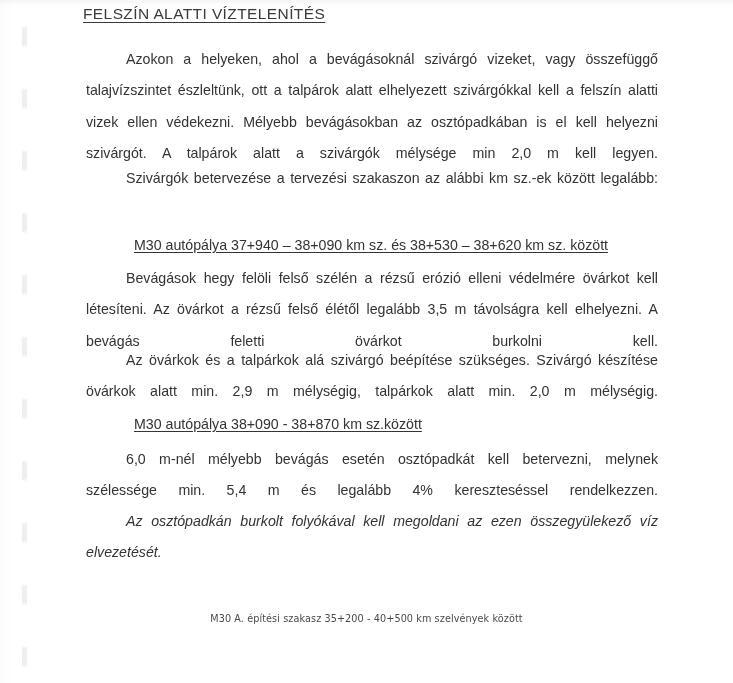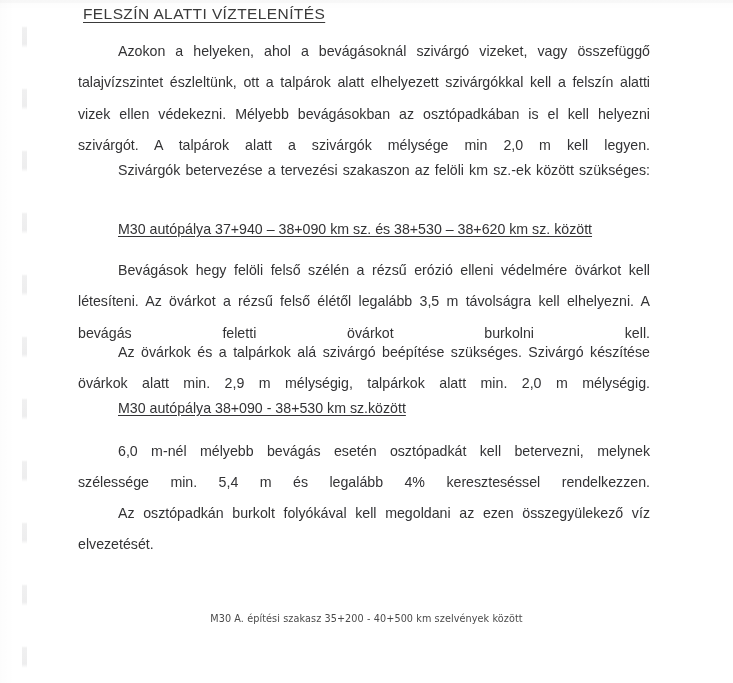--- a/index.html
+++ b/index.html
@@ -73,40 +73,41 @@
     position: absolute;
     left: 5px;
     top: 5px;
     white-space: nowrap;
     text-decoration: underline;
     text-underline-offset: 3px;
     color: #3a3a3a;
   }
 
   p.para {
-    margin: 0;
+    margin: 8px;
     padding: 0;
     font-size: 14.2px;
     line-height: 31.3px;
     text-align: justify;
     text-indent: 40px;
     color: #333335;
     position: absolute;
     width: 572px;
     word-spacing: 0.2px;
   }
   p.para.noindent {
     text-indent: 0;
   }
   p.para:last-child {
     text-align: left;
+    font-style: italic;
   }
 
   h2.sub-head {
-    margin: 0;
+    margin: 16px;
     padding: 0;
     font-size: 14.2px;
     font-weight: 400;
     line-height: 31.3px;
     position: absolute;
     left: 40px;
     white-space: nowrap;
     text-decoration: underline;
     text-underline-offset: 2px;
     color: #333335;
@@ -150,29 +151,29 @@
 
   <div class="scan-top"></div>
   <div class="scan-edge"></div>
 
   <div class="content">
 
     <h1 class="doc-title">FELSZÍN ALATTI VÍZTELENÍTÉS</h1>
 
     <p class="para" id="p1">Azokon a helyeken, ahol a bevágásoknál szivárgó vizeket, vagy összefüggő talajvízszintet észleltünk, ott a talpárok alatt elhelyezett szivárgókkal kell a felszín alatti vizek ellen védekezni. Mélyebb bevágásokban az osztópadkában is el kell helyezni szivárgót. A talpárok alatt a szivárgók mélysége min 2,0 m kell legyen.</p>
 
-    <p class="para" id="p2">Szivárgók betervezése a tervezési szakaszon az felöli km sz.-ek között szükséges:</p>
+    <p class="para" id="p2">Szivárgók betervezése a tervezési szakaszon az alábbi km sz.-ek között legalább:</p>
 
     <h2 class="sub-head" id="h2-1">M30 autópálya 37+940 – 38+090 km sz. és 38+530 – 38+620 km sz. között</h2>
 
     <p class="para" id="p3">Bevágások hegy felöli felső szélén a rézsű erózió elleni védelmére övárkot kell létesíteni. Az övárkot a rézsű felső élétől legalább 3,5 m távolságra kell elhelyezni. A bevágás feletti övárkot burkolni kell.</p>
 
     <p class="para" id="p4">Az övárkok és a talpárkok alá szivárgó beépítése szükséges. Szivárgó készítése övárkok alatt min. 2,9 m mélységig, talpárkok alatt min. 2,0 m mélységig.</p>
 
-    <h2 class="sub-head" id="h2-2">M30 autópálya 38+090 - 38+530 km sz.között</h2>
+    <h2 class="sub-head" id="h2-2">M30 autópálya 38+090 - 38+870 km sz.között</h2>
 
     <p class="para" id="p5">6,0 m-nél mélyebb bevágás esetén osztópadkát kell betervezni, melynek szélessége min. 5,4 m és legalább 4% kereszteséssel rendelkezzen.</p>
 
     <p class="para noindent" id="p6" style="text-indent: 40px; text-align: justify;">Az osztópadkán burkolt folyókával kell megoldani az ezen összegyülekező víz elvezetését.</p>
 
   </div>
 
   <div class="footer">M30 A. építési szakasz 35+200 - 40+500 km szelvények között</div>
 
 </div>

